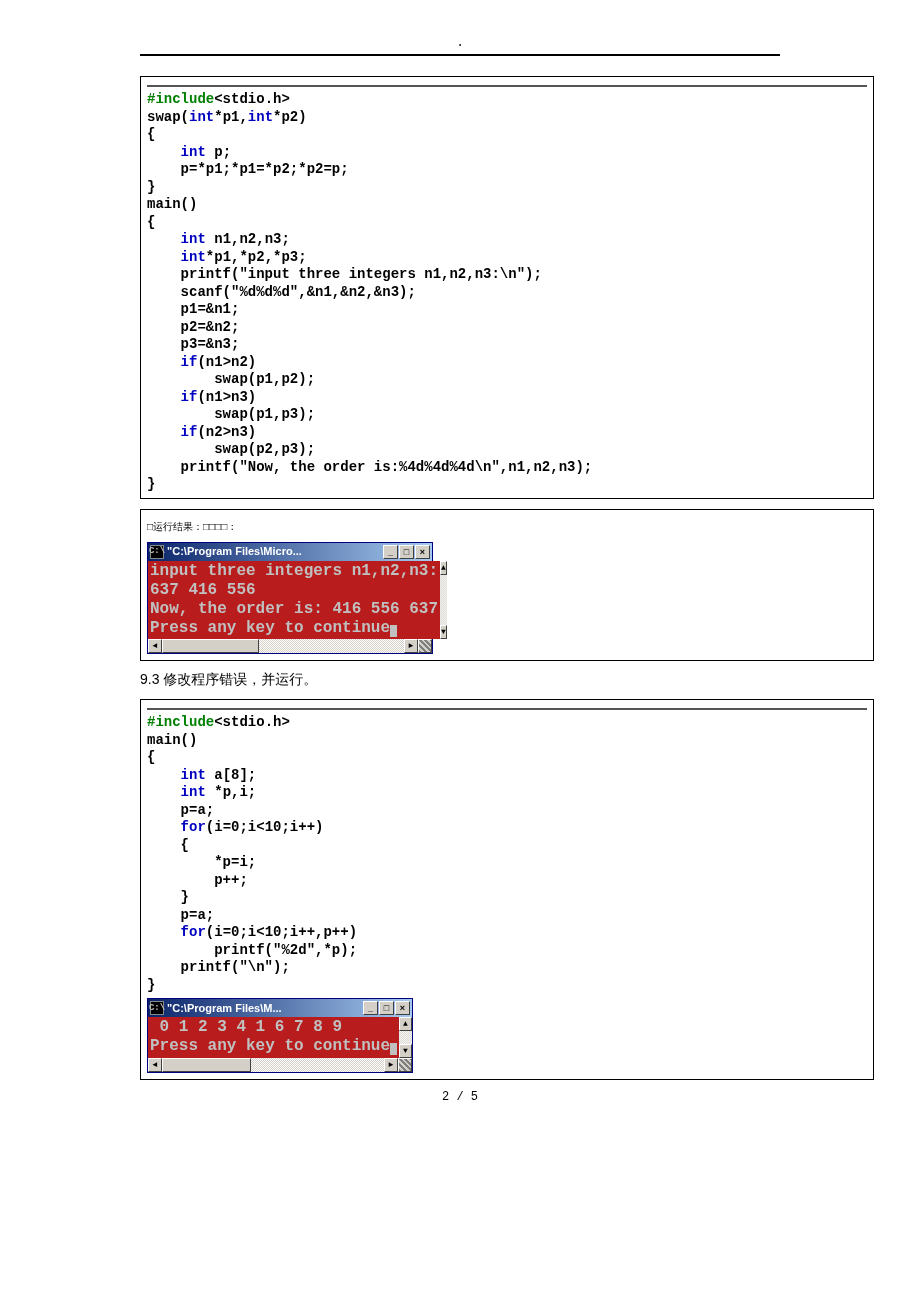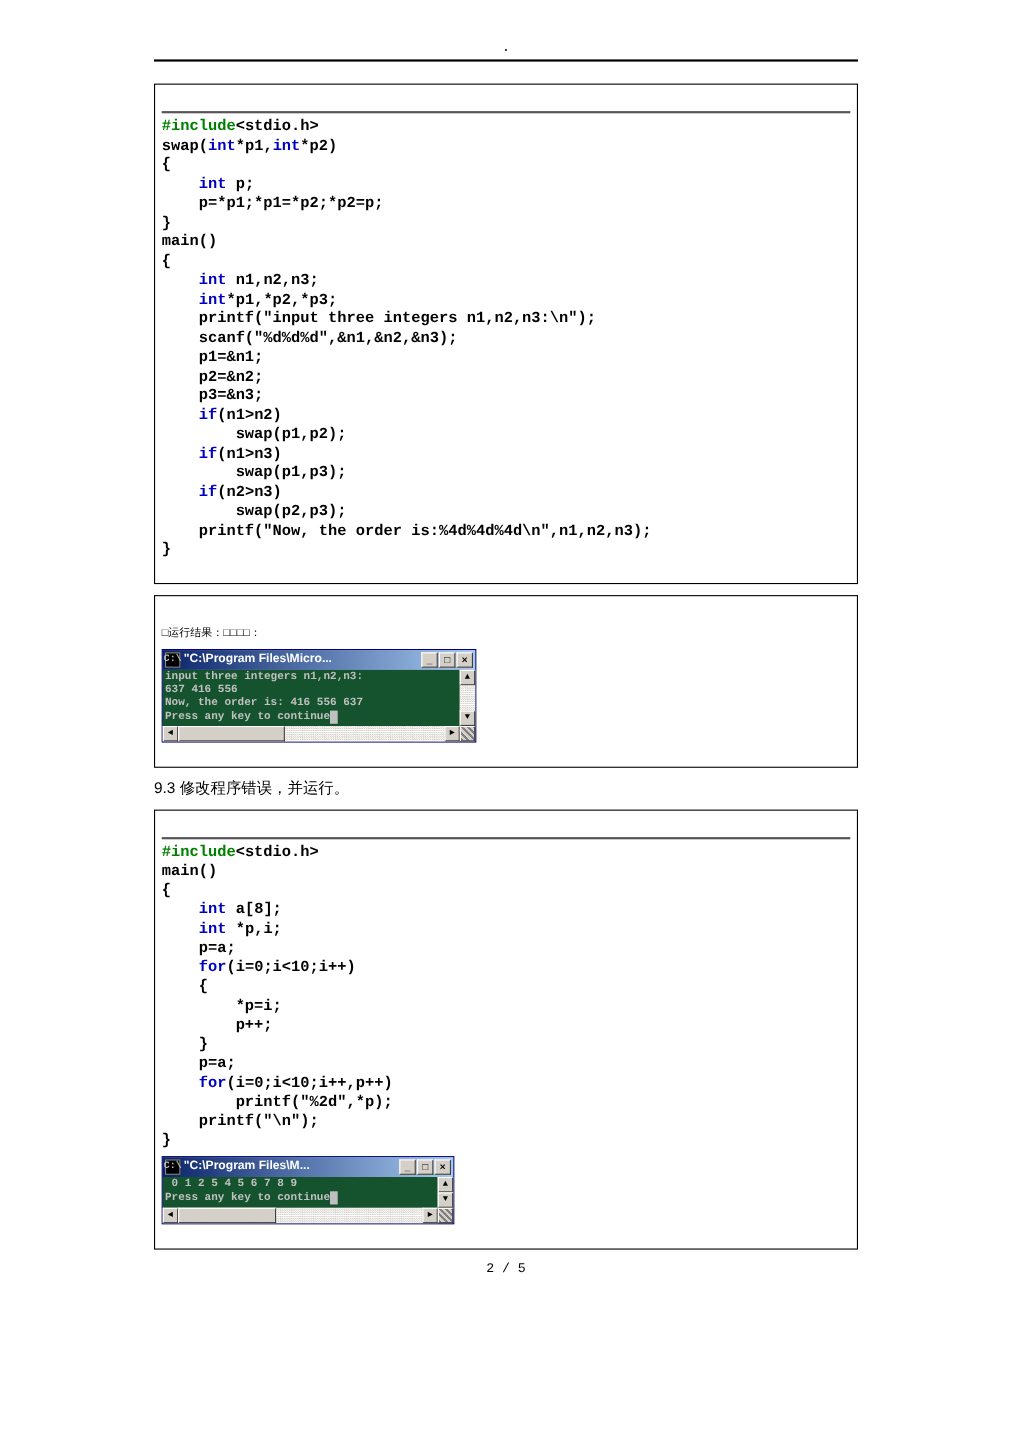--- a/index.html
+++ b/index.html
@@ -21,24 +21,24 @@
     margin: 0 0 20px 0;
   }
   .dot-header {
     text-align: center;
     font-size: 12px;
     margin-bottom: 4px;
     margin-top: -4px;
   }
   .cell {
     border: 1px solid #000;
-    padding: 20px 6px;
+    padding: 4px 6px;
     margin-bottom: 10px;
     box-sizing: border-box;
-    width: 640px;
+    width: 734px;
   }
   .code {
     font-family: "Courier New", monospace;
     font-size: 14px;
     line-height: 1.25;
     white-space: pre;
     font-weight: bold;
     border-top: 2px solid #555;
     margin: 4px 0 0 0;
     padding-top: 4px;
@@ -103,27 +103,27 @@
     line-height: 12px;
     text-align: center;
     color: #000;
     box-sizing: border-box;
     font-weight: bold;
   }
   .con-body-wrap {
     display: flex;
   }
   .con-body {
-    background: #14532d;
+    background: #b91c1c;
     color: #c0c0c0;
     padding: 1px 2px;
     flex: 1;
     white-space: pre;
     font-family: "Fixedsys","Courier New",monospace;
-    font-size: 10px;
+    font-size: 16px;
     line-height: 1.2;
     font-weight: bold;
   }
   .vscroll {
     width: 14px;
     background: #d4d0c8;
     display: flex;
     flex-direction: column;
   }
   .vscroll .up, .vscroll .down {
@@ -293,21 +293,21 @@
       <div class="titlebar">
         <span class="icon">C:\</span>
         <span class="title-text">"C:\Program Files\M...</span>
         <span class="tb-btns">
           <span class="tb-btn">_</span>
           <span class="tb-btn">□</span>
           <span class="tb-btn">×</span>
         </span>
       </div>
       <div class="con-body-wrap">
-        <div class="con-body"><span> 0 1 2 5 4 5 6 7 8 9</span>
+        <div class="con-body"><span> 0 1 2 3 4 1 6 7 8 9</span>
 <span>Press any key to continue</span><span class="cursor-blk"></span></div>
         <div class="vscroll">
           <div class="up">▲</div>
           <div class="track"></div>
           <div class="down">▼</div>
         </div>
       </div>
       <div class="hscroll">
         <div class="left">◄</div>
         <div class="htrack">

